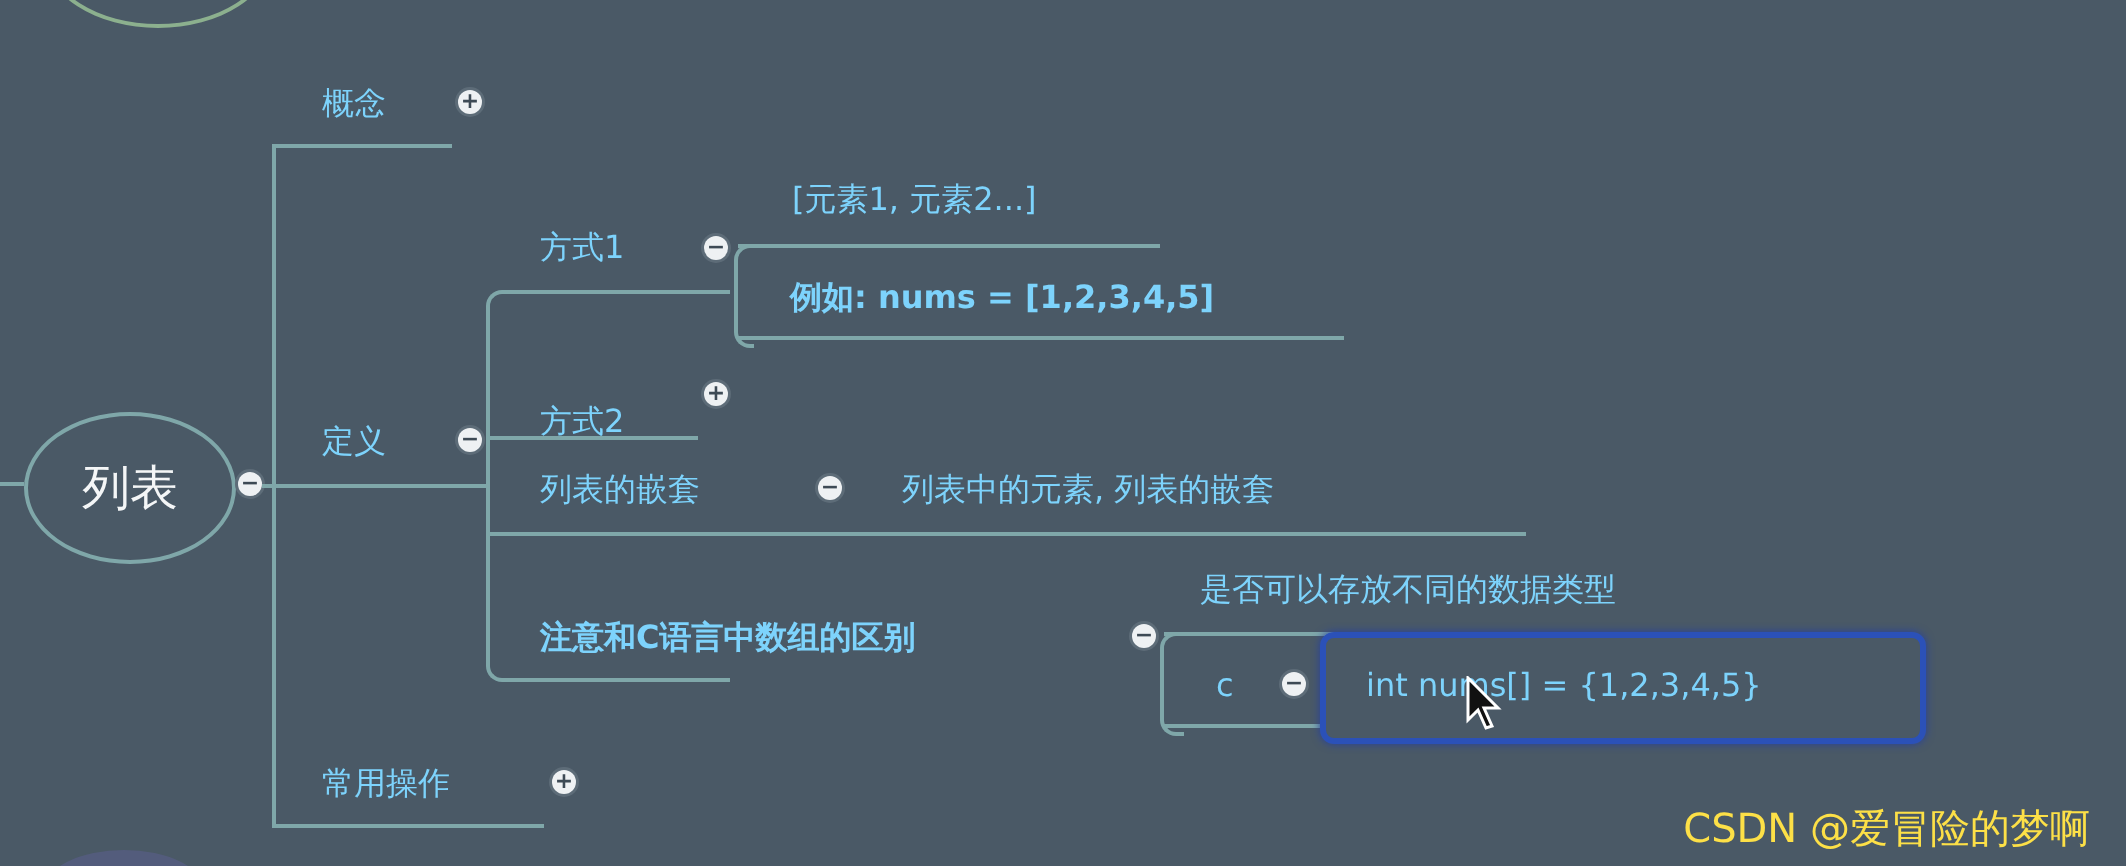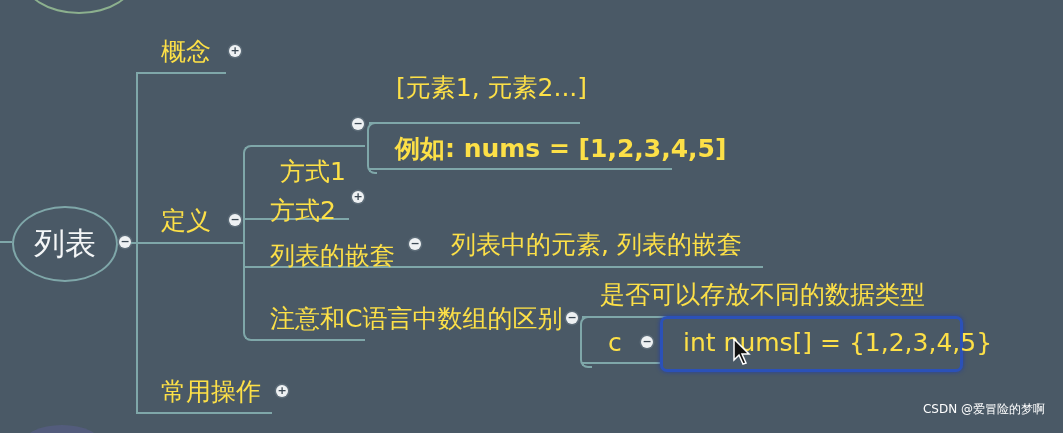--- a/index.html
+++ b/index.html
@@ -1,31 +1,31 @@
 <!DOCTYPE html>
 <html><head>
 <meta charset="utf-8">
 <style>
   html,body{margin:0;padding:0;}
   body{width:1063px;height:433px;background:#4a5966;position:relative;overflow:hidden;
        font-family:"DejaVu Sans","Liberation Sans",sans-serif;color:#f2f4f5;}
   .line{position:absolute;background:#7fa7a9;}
-  .txt{position:absolute;white-space:nowrap;font-size:25px;line-height:24px;color:#fde047;}
+  .txt{position:absolute;white-space:nowrap;font-size:16px;line-height:24px;color:#7dd3fc;}
   .toggle{position:absolute;width:12px;height:12px;border-radius:50%;background:#eef1f3;
           color:#3d4a55;font-size:11px;line-height:12px;text-align:center;font-weight:bold;
           box-shadow:0 0 0 1.5px #5d6c78;cursor:pointer;}
   .bracket{position:absolute;border:2px solid #7fa7a9;border-right:none;border-radius:8px 0 0 8px;}
   .root{position:absolute;left:12px;top:206px;width:102px;height:72px;border:2px solid #7fa7a9;
         border-radius:50%;display:flex;align-items:center;justify-content:center;
-        font-size:31px;color:#f4f6f7;}
+        font-size:24px;color:#f4f6f7;}
   .topcircle{position:absolute;left:22px;top:-60px;width:110px;height:70px;border:2px solid #8cb08e;border-radius:50%;}
   .bottomcircle{position:absolute;left:22px;top:425px;width:80px;height:40px;border-radius:50%;background:#5a5f8a;opacity:.6;}
   .selbox{position:absolute;left:660px;top:316px;width:297px;height:50px;border:3px solid #2b51b8;
           border-radius:7px;box-shadow:0 0 4px #2540a0;}
-  .watermark{position:absolute;right:18px;top:401px;font-size:12px;color:#ffffff;white-space:nowrap;}
+  .watermark{position:absolute;right:18px;top:401px;font-size:20px;color:#fde047;white-space:nowrap;}
   .cursor{position:absolute;left:733px;top:338px;width:0;height:0;}
 </style>
 </head>
 <body>
 
 <div class="topcircle"></div>
 <div class="bottomcircle"></div>
 
 <div class="line" style="left:0;top:241px;width:12px;height:2px;"></div>
 
@@ -46,36 +46,36 @@
 <div class="toggle" style="left:229px;top:214px;">−</div>
 
 <div class="txt" style="left:161px;top:380px;text-align:center;">常用操作</div>
 <div class="toggle" style="left:276px;top:385px;">+</div>
 
 <div class="bracket" style="left:243px;top:145px;width:120px;height:192px;"></div>
 <div class="line" style="left:245px;top:218px;width:104px;height:2px;"></div>
 <div class="line" style="left:245px;top:266px;width:518px;height:2px;"></div>
 <div class="line" style="left:245px;top:337px;width:337px;height:2px;background:transparent;"></div>
 
-<div class="txt" style="left:280px;top:112px;margin-top:48px;">方式1</div>
+<div class="txt" style="left:270px;top:112px;">方式1</div>
 <div class="toggle" style="left:352px;top:118px;">−</div>
 <div class="bracket" style="left:367px;top:122px;width:8px;height:48px;"></div>
 <div class="line" style="left:369px;top:122px;width:211px;height:2px;"></div>
 <div class="line" style="left:369px;top:168px;width:303px;height:2px;"></div>
-<div class="txt" style="left:396px;top:76px;">[元素1, 元素2...]</div>
+<div class="txt" style="left:396px;top:88px;">[元素1, 元素2...]</div>
 <div class="txt" style="left:395px;top:137px;font-weight:bold;">例如: nums = [1,2,3,4,5]</div>
 
 <div class="txt" style="left:270px;top:199px;">方式2</div>
 <div class="toggle" style="left:352px;top:191px;">+</div>
 
-<div class="txt" style="left:270px;top:244px;text-align:right;">列表的嵌套</div>
+<div class="txt" style="left:270px;top:233px;text-align:right;">列表的嵌套</div>
 <div class="toggle" style="left:409px;top:238px;">−</div>
 <div class="txt" style="left:451px;top:233px;">列表中的元素, 列表的嵌套</div>
 
-<div class="txt" style="left:270px;top:307px;">注意和C语言中数组的区别</div>
+<div class="txt" style="left:270px;top:307px;font-weight:bold;">注意和C语言中数组的区别</div>
 <div class="toggle" style="left:566px;top:312px;">−</div>
 <div class="bracket" style="left:580px;top:316px;width:10px;height:48px;"></div>
 <div class="line" style="left:582px;top:316px;width:340px;height:2px;"></div>
 <div class="line" style="left:582px;top:362px;width:80px;height:2px;"></div>
 <div class="txt" style="left:600px;top:283px;">是否可以存放不同的数据类型</div>
 <div class="txt" style="left:608px;top:331px;">c</div>
 <div class="toggle" style="left:641px;top:336px;">−</div>
 
 <div class="selbox"></div>
 <div class="txt" style="left:683px;top:331px;">int nums[] = {1,2,3,4,5}</div>

